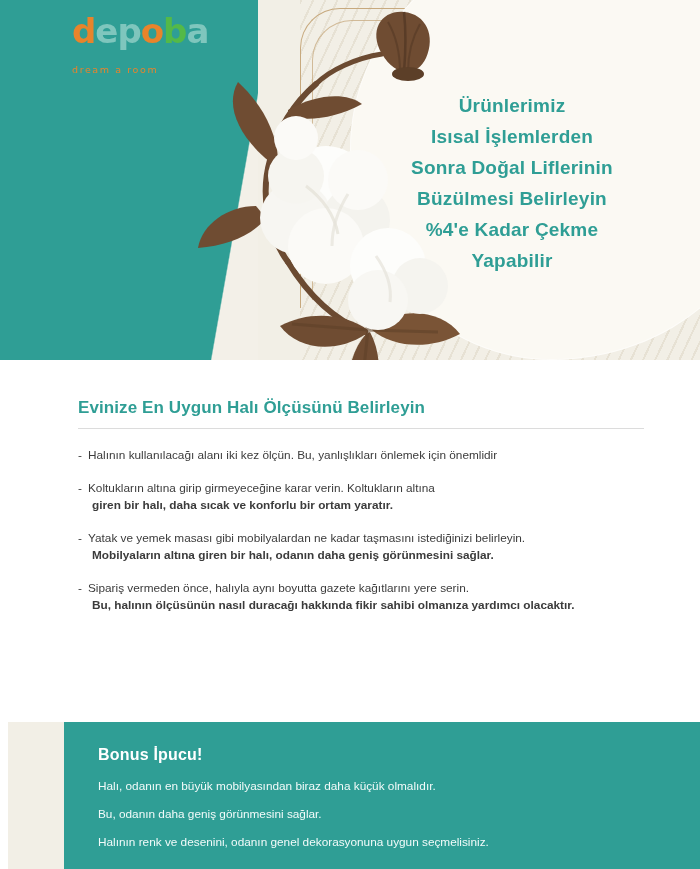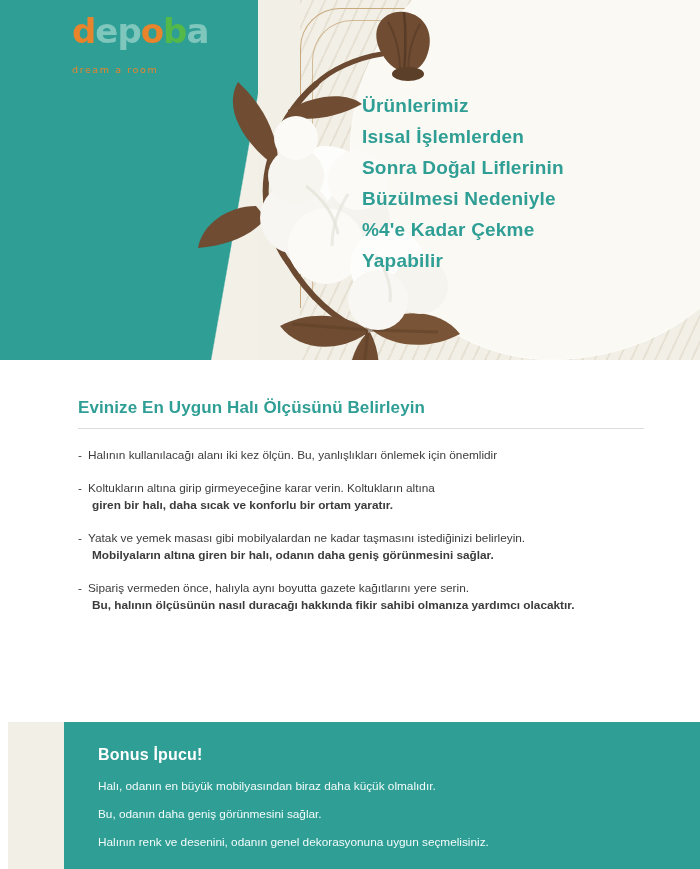--- a/index.html
+++ b/index.html
@@ -75,20 +75,21 @@
     border-bottom: none;
   }
   .frame-line.l1 { left: 300px; top: 8px;  width: 420px; height: 300px; }
   .frame-line.l2 { left: 312px; top: 20px; width: 400px; height: 280px; opacity: .75; }
 
   
   .hero-text {
     position: absolute;
     left: 362px; top: 90px;
     width: 300px;
+    text-align: center;
     color: #2f9e95;
     font-weight: bold;
     font-size: 19px;
     line-height: 31px;
     letter-spacing: .2px;
   }
 
   
   .logo {
     position: absolute;
@@ -249,21 +250,21 @@
       <div class="logo-word">
         <span class="c-orange">d</span><span class="c-teal">ep</span><span class="c-orange">o</span><span class="c-green">b</span><span class="c-teal">a</span>
       </div>
       <div class="logo-tag">dream a room</div>
     </div>
 
     <div class="hero-text">
       <div>Ürünlerimiz</div>
       <div>Isısal İşlemlerden</div>
       <div>Sonra Doğal Liflerinin</div>
-      <div>Büzülmesi Nedeniyle</div>
+      <div>Büzülmesi Belirleyin</div>
       <div>%4'e Kadar Çekme</div>
       <div>Yapabilir</div>
     </div>
   </div>
 
   <div class="mid">
     <h2>Evinize En Uygun Halı Ölçüsünü Belirleyin</h2>
     <div class="rule"></div>
 
     <div class="tips">

